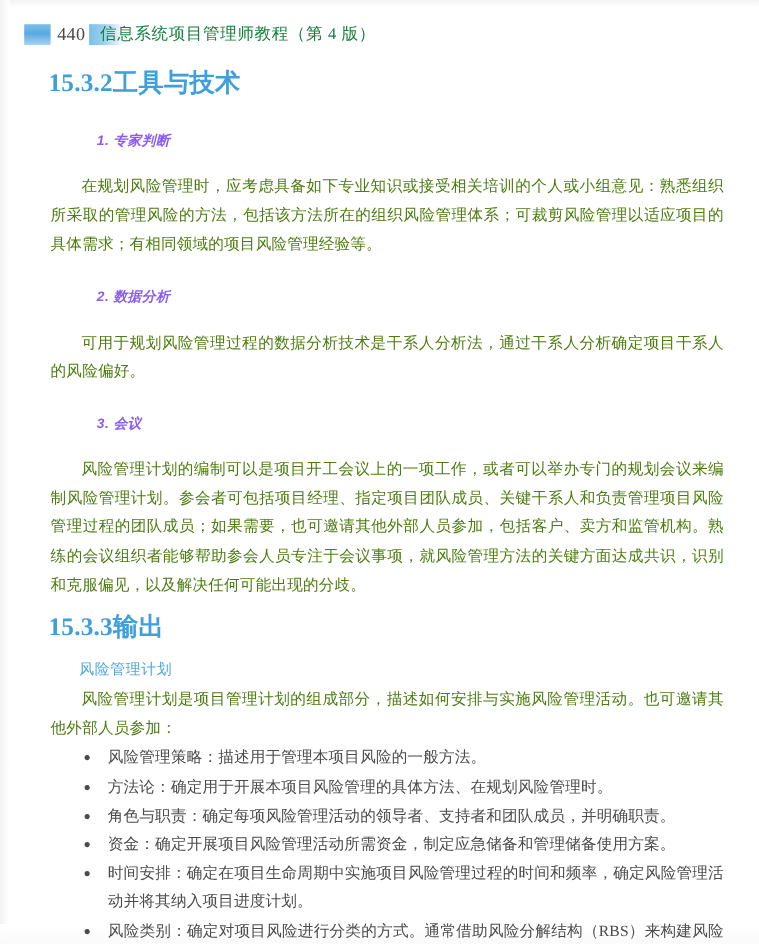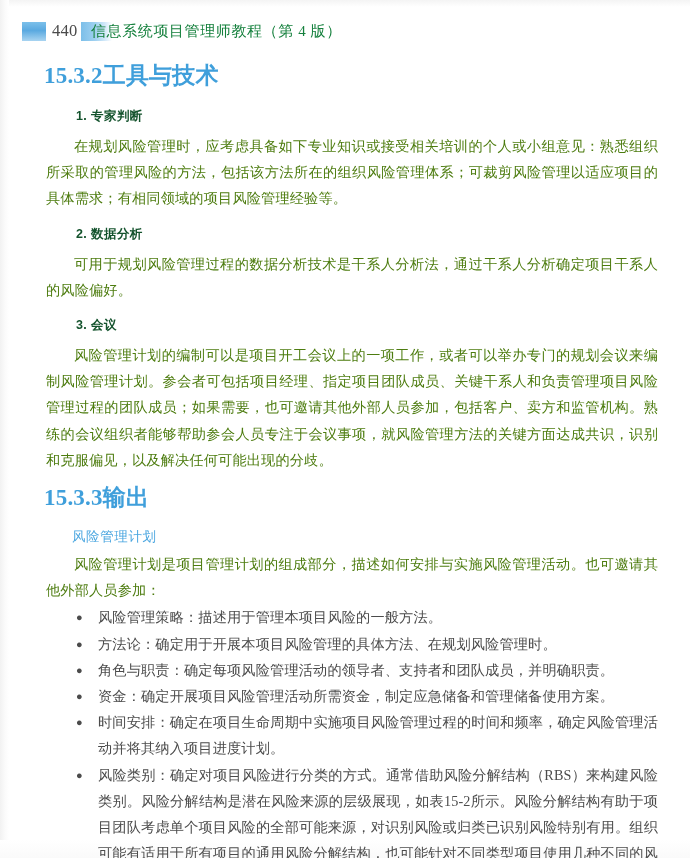--- a/index.html
+++ b/index.html
@@ -107,24 +107,25 @@
   }
   .h2 .num {
     display: inline-block;
     min-width: 58px;
   }
 
   .h3 {
     font-family: "Liberation Sans", "DejaVu Sans", sans-serif;
     font-weight: bold;
     font-size: 12.5px;
-    color: #14532d;
-    margin: 4px;
+    color: #8b5cf6;
+    margin: 16px;
     padding: 9px 0 3px 72px;
     letter-spacing: 0.4px;
+    font-style: italic;
   }
 
   .h3-plain {
     font-family: "Liberation Sans", "DejaVu Sans", sans-serif;
     font-weight: normal;
     font-size: 13.5px;
     color: #4aa6e0;
     margin: 0;
     padding: 11px 0 4px 72px;
     letter-spacing: 0.6px;

